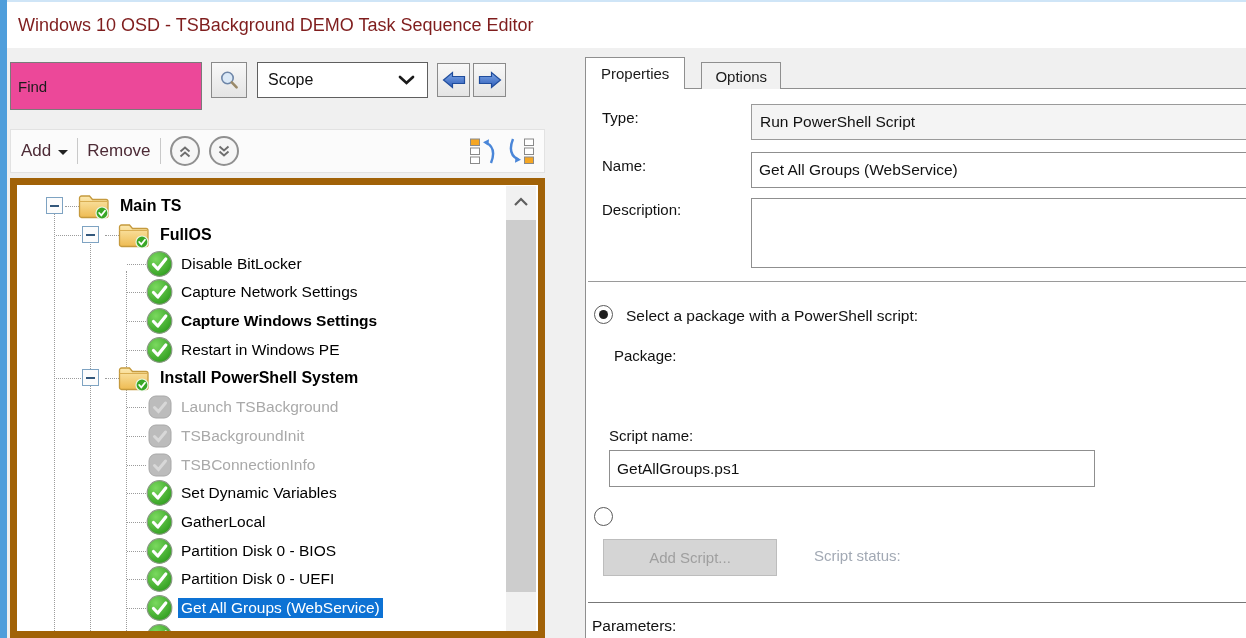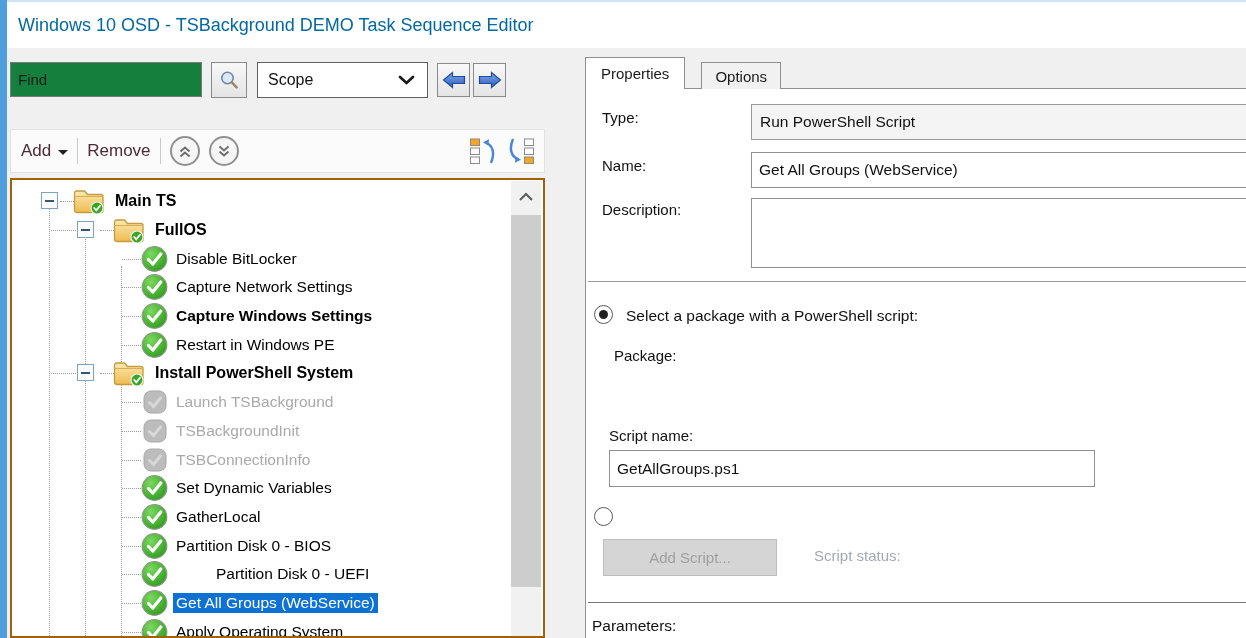--- a/index.html
+++ b/index.html
@@ -4,26 +4,26 @@
 <style>
   html,body{margin:0;padding:0;}
   body{width:1246px;height:638px;overflow:hidden;font-family:"Liberation Sans",sans-serif;
        -webkit-font-smoothing:antialiased;}
   .app{position:relative;width:1246px;height:638px;background:#f0f0f0;overflow:hidden;}
   .edge-top{position:absolute;left:0;top:0;width:1246px;height:2px;background:#cfe5f7;}
   .edge-left{position:absolute;left:0;top:0;width:7px;height:638px;background:#4f9edb;}
 
   
   .titlebar{position:absolute;left:7px;top:2px;right:0;height:46px;background:#ffffff;}
-  .titlebar .t{display:block;padding-left:11px;line-height:47px;font-size:18px;color:#0369a1;
+  .titlebar .t{display:block;padding-left:11px;line-height:47px;font-size:18px;color:#7f1d1d;
      white-space:nowrap;overflow:hidden;}
 
   
-  .find-input{position:absolute;left:10px;top:62px;width:192px;height:35px;border:1px solid #7a7a7a;
-     background:#15803d;font-family:inherit;font-size:15px;color:#1c1c1c;padding:0 0 0 7px;box-sizing:border-box;outline:none;}
+  .find-input{position:absolute;left:10px;top:62px;width:192px;height:48px;border:1px solid #7a7a7a;
+     background:#ec4899;font-family:inherit;font-size:15px;color:#1c1c1c;padding:0 0 0 7px;box-sizing:border-box;outline:none;}
   .btn3d{position:absolute;box-sizing:border-box;border:1px solid #8a8a8a;
      background:linear-gradient(#f8f8f8,#e4e4e4);display:flex;align-items:center;justify-content:center;cursor:default;}
   .search-btn{left:211px;top:62px;width:36px;height:36px;}
   .scope{position:absolute;left:257px;top:62px;width:171px;height:36px;background:#fff;border:1px solid #5f5f5f;
      box-sizing:border-box;display:flex;align-items:center;}
   .scope .lbl{font-size:16px;color:#111;padding-left:10px;flex:1;}
   .scope .chev{padding-right:12px;display:flex;align-items:center;}
   .nav-back{left:437px;top:63px;width:33px;height:34px;}
   .nav-fwd{left:473px;top:63px;width:33px;height:34px;}
 
@@ -33,21 +33,21 @@
   .tb-text{font-size:17px;color:#4d2b36;display:flex;align-items:center;gap:7px;cursor:default;}
   .caret{width:0;height:0;border-left:5px solid transparent;border-right:5px solid transparent;border-top:5px solid #222;margin-top:3px;}
   .tb-sep{width:1px;height:26px;background:#c9c9c9;}
   .circ-btn{width:30px;height:30px;border:2px solid #909090;border-radius:50%;background:#f6f6f6;
      display:flex;align-items:center;justify-content:center;box-sizing:border-box;}
   .tb-spacer{flex:1;}
   .flat-icon-btn{width:30px;height:30px;display:flex;align-items:center;justify-content:center;}
 
   
   .tree{position:absolute;left:10px;top:178px;width:535px;height:460px;background:#fff;
-     border:2px solid #a16207;box-sizing:border-box;}
+     border:7px solid #a16207;box-sizing:border-box;}
   .rows{position:absolute;left:1px;top:7px;right:33px;bottom:0;overflow:hidden;}
   .guide{position:absolute;width:0;border-left:1px dotted #9b9b9b;bottom:0;}
   .g1{left:36px;top:22px;} .g2{left:72px;top:50px;} .g3{left:108px;top:79px;}
   .trow{position:relative;height:28.7px;}
   .trow .stub{position:absolute;top:50%;height:0;border-top:1px dotted #9b9b9b;}
   .expander{position:absolute;top:calc(50% - 9px);width:17px;height:17px;box-sizing:border-box;
      border:1px solid #7ea3c2;background:#fcfcfc;display:flex;align-items:center;justify-content:center;}
   .expander .minus{width:9px;height:2px;background:#33577b;}
   .ticon{position:absolute;top:50%;transform:translateY(-50%);display:flex;}
   .tlabel{position:absolute;top:50%;transform:translateY(-50%);font-size:15.5px;color:#000;white-space:nowrap;padding:1px 3px;}
@@ -347,21 +347,21 @@
           <span class="tlabel" style="left: 160px;">Partition Disk 0 - BIOS</span>
         </div>
         <div class="trow">
           <span class="stub" style="left: 109px; width: 19px;"></span>
           <span class="ticon" style="left: 128px;">
             <svg width="27" height="27" viewBox="0 0 27 27">
               <circle cx="13.5" cy="13.5" r="12.3" fill="url(#gGreen)" stroke="#8a9a84" stroke-width="1.2"></circle>
               <path d="M7.5 14 l4.3 4.5 l8 -10" stroke="#fff" stroke-width="3.2" fill="none" stroke-linecap="round" stroke-linejoin="round"></path>
             </svg>
           </span>
-          <span class="tlabel" style="left: 160px; margin-left: 40px;">Partition Disk 0 - UEFI</span>
+          <span class="tlabel" style="left: 160px;">Partition Disk 0 - UEFI</span>
         </div>
         <div class="trow">
           <span class="stub" style="left: 109px; width: 19px;"></span>
           <span class="ticon" style="left: 128px;">
             <svg width="27" height="27" viewBox="0 0 27 27">
               <circle cx="13.5" cy="13.5" r="12.3" fill="url(#gGreen)" stroke="#8a9a84" stroke-width="1.2"></circle>
               <path d="M7.5 14 l4.3 4.5 l8 -10" stroke="#fff" stroke-width="3.2" fill="none" stroke-linecap="round" stroke-linejoin="round"></path>
             </svg>
           </span>
           <span class="tlabel sel" style="left: 160px;">Get All Groups (WebService)</span>

